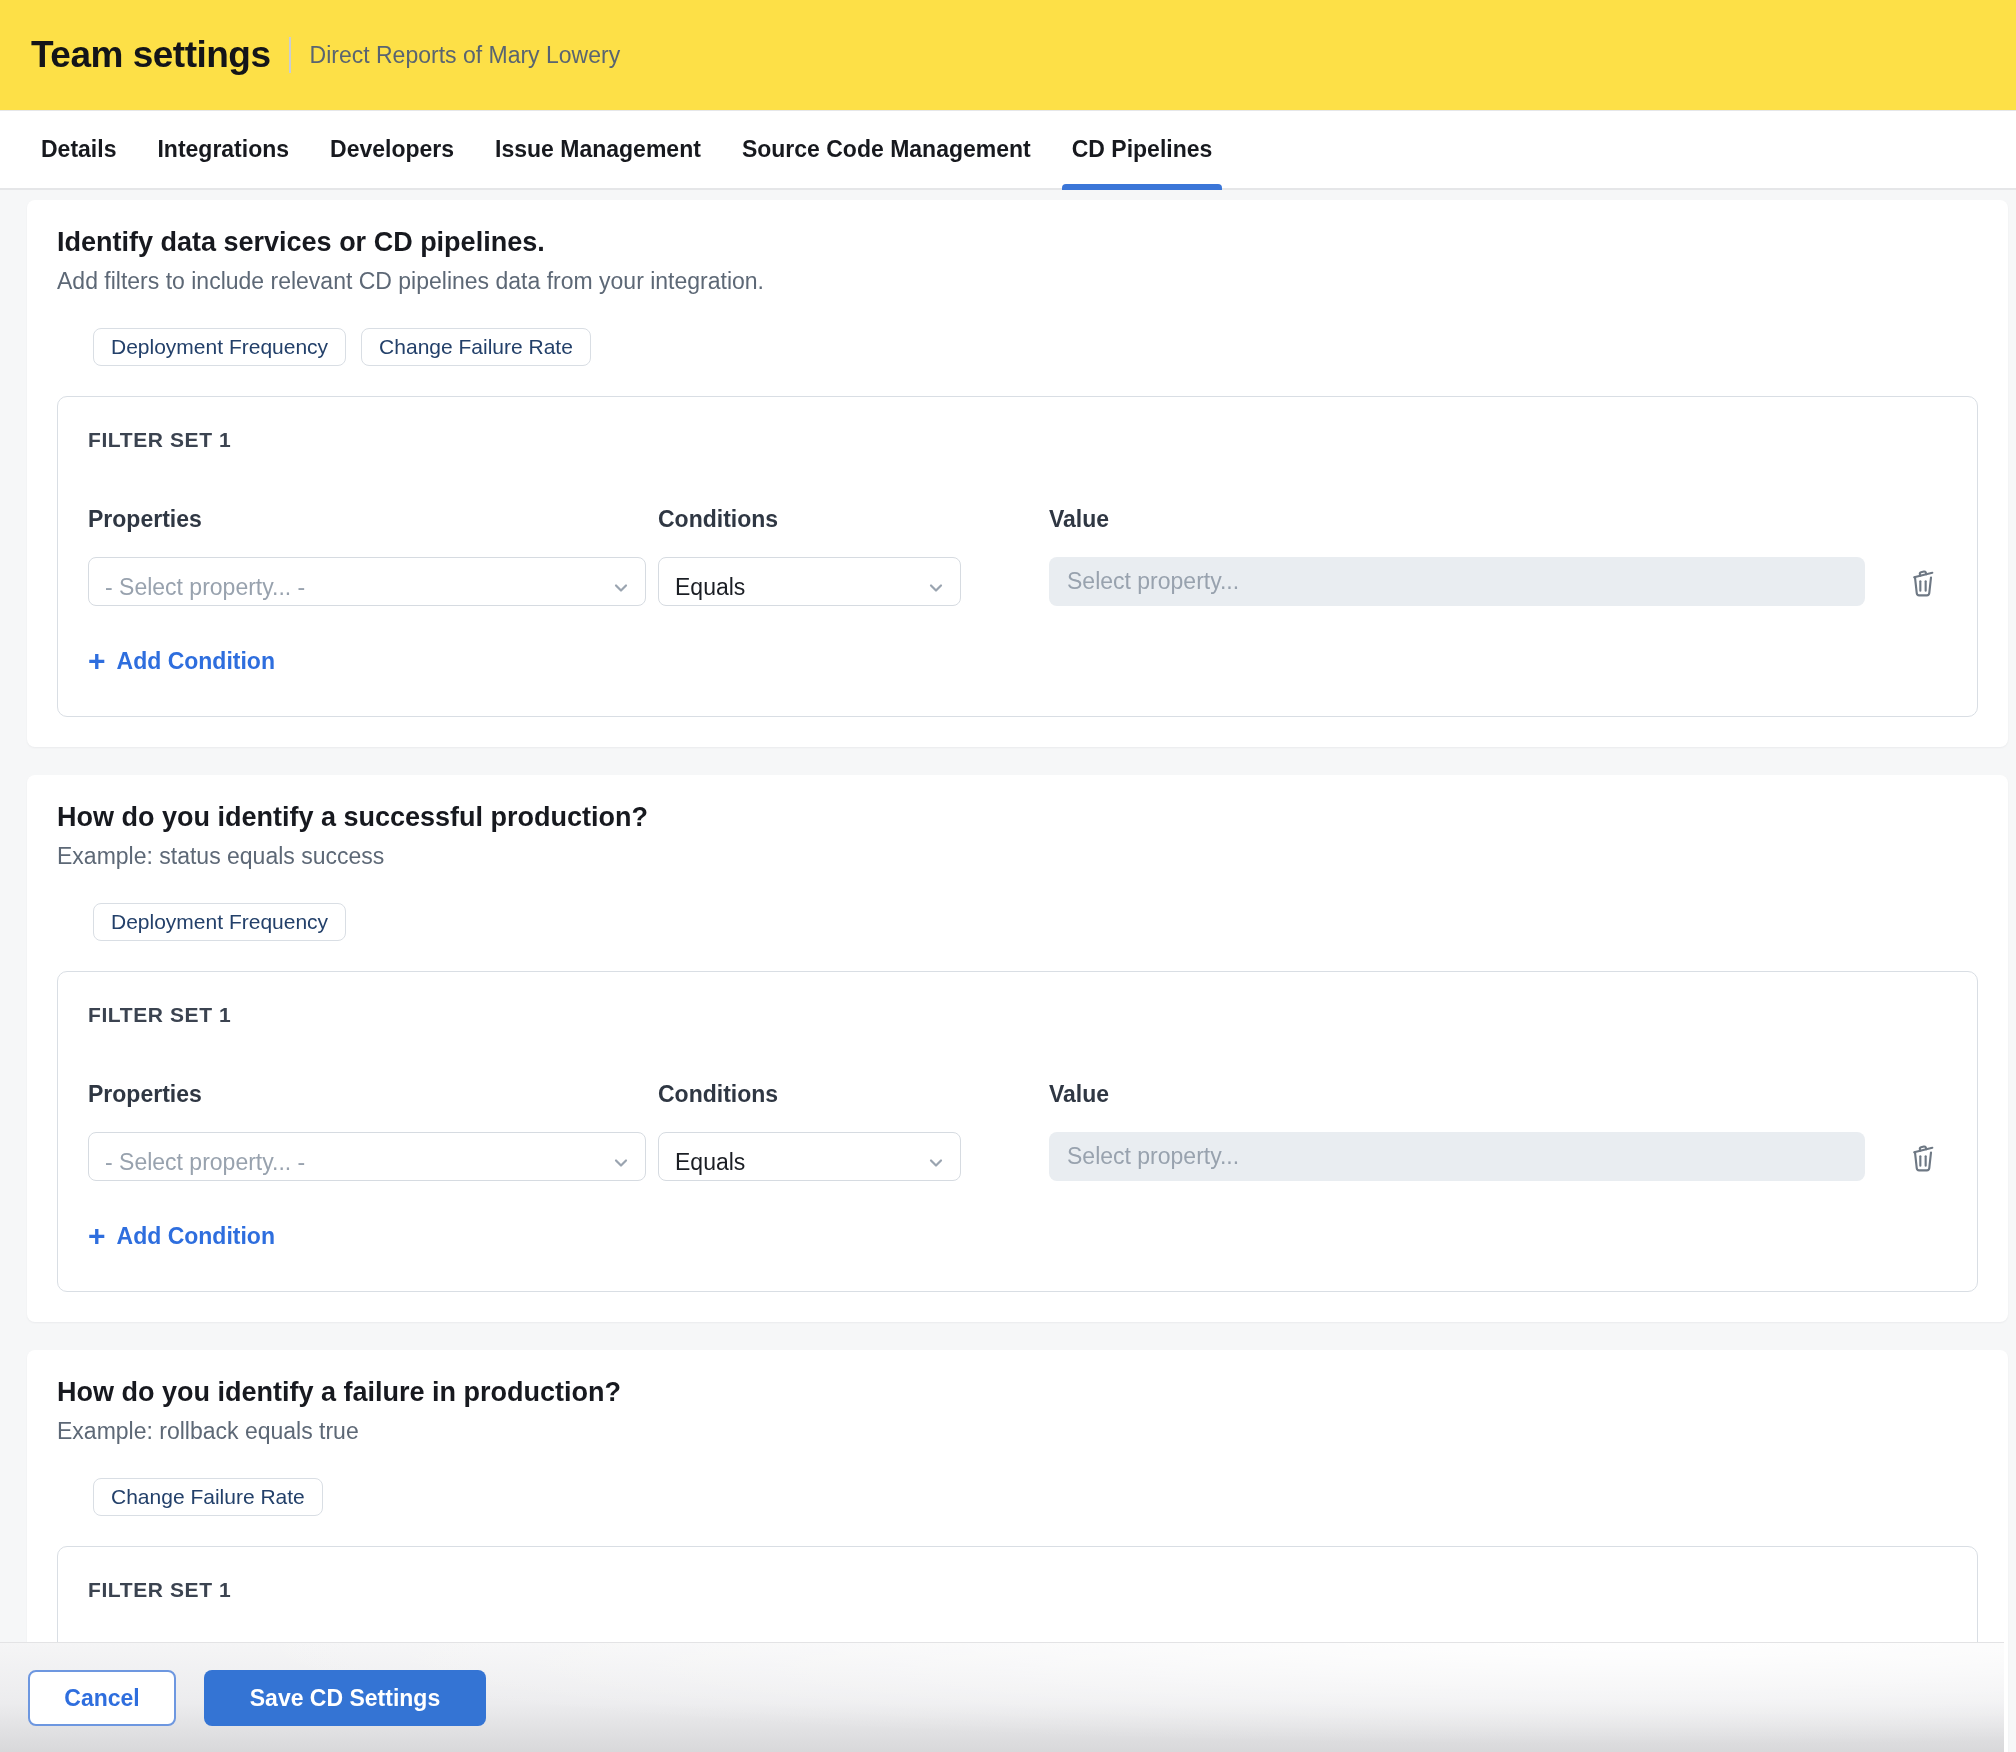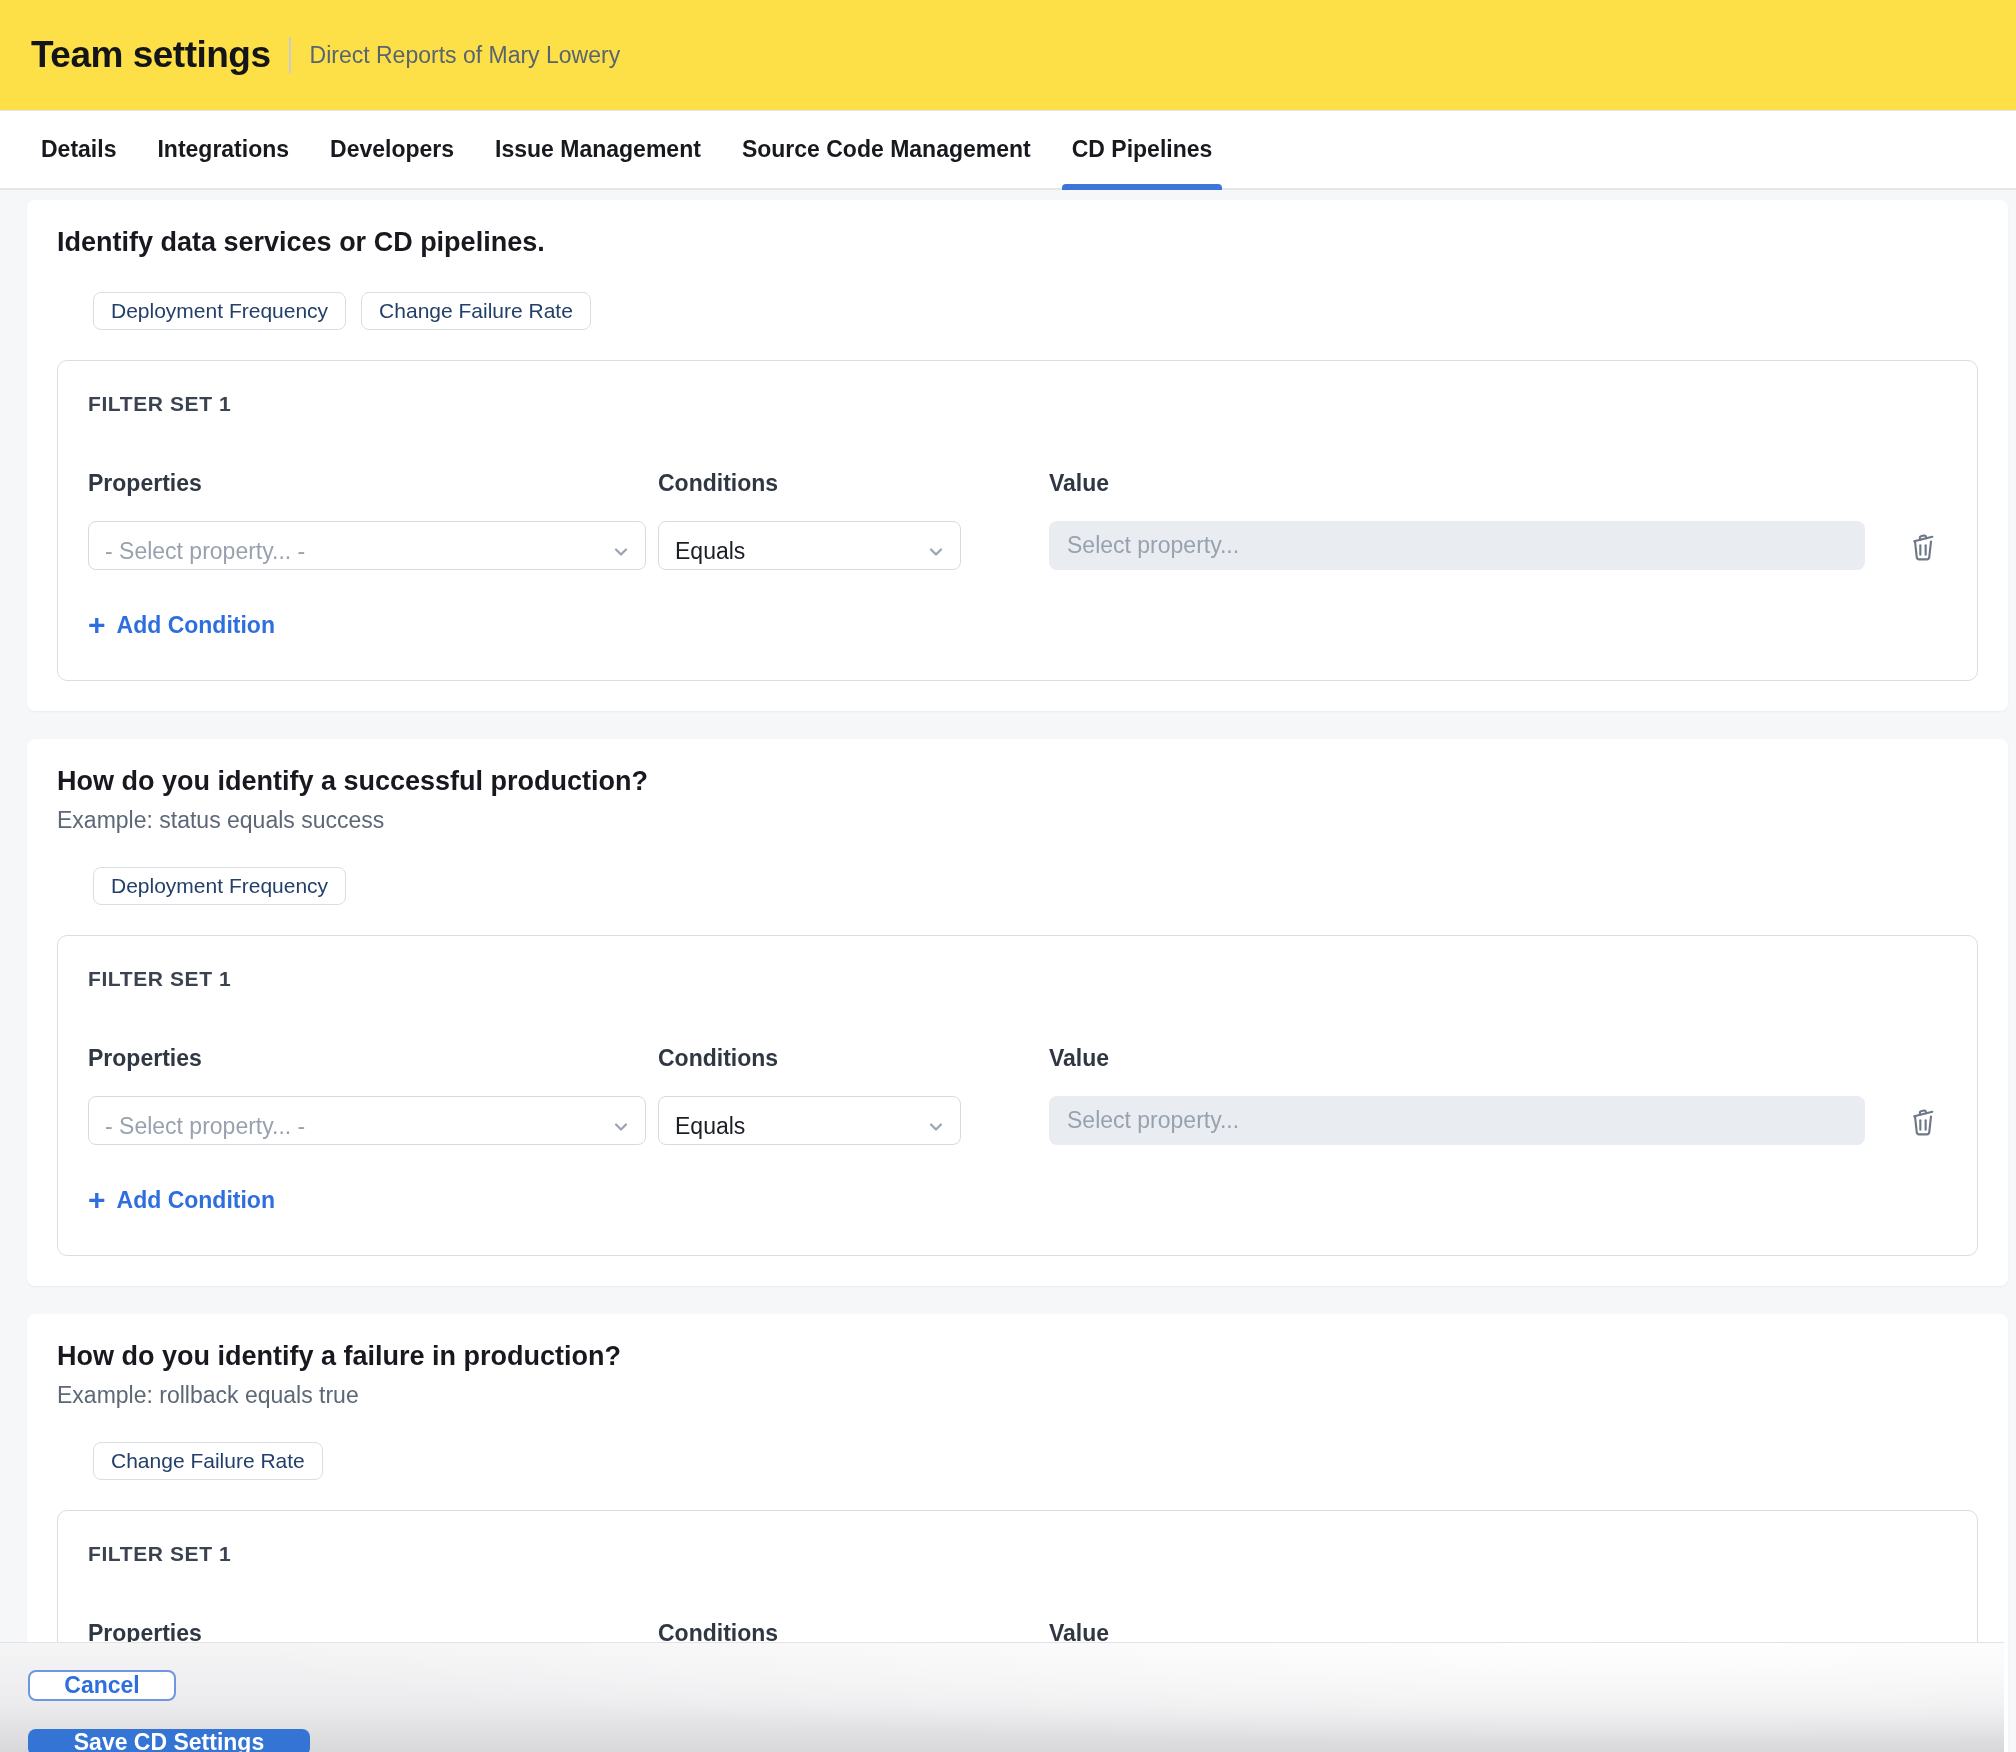--- a/index.html
+++ b/index.html
@@ -89,21 +89,21 @@
     color:var(--accent-blue);font-size:23px;font-weight:700;font-family:inherit;cursor:pointer;line-height:30px;
   }
   .add-cond .plus{font-size:30px;font-weight:600;line-height:26px;}
   
   footer{
     position:absolute;left:0;right:12px;bottom:0;height:110px;z-index:10;
     border-top:1px solid #e3e3e5;
     background:
       radial-gradient(130% 170% at 82% 0%, rgba(255,255,255,.95) 0%, rgba(255,255,255,0) 55%),
       linear-gradient(180deg,#f5f5f6 0%,#ececee 55%,#d8d8da 100%);
-    display:flex;gap:28px;padding:27px 0 0 28px;align-items:flex-start;flex-direction:column;
+    display:flex;gap:28px;padding:27px 0 0 28px;align-items:flex-start;
   }
   .btn{height:56px;border-radius:8px;font-size:23px;font-weight:700;font-family:inherit;cursor:pointer;}
   .btn-cancel{width:148px;background:#fff;border:2px solid #6d97e0;color:var(--accent-blue);}
   .btn-save{width:282px;background:var(--save-button-bg);border:none;color:#fff;}
 </style>
 </head>
 <body>
 
 <header class="header">
   <h1 class="page-title">Team settings</h1>
@@ -139,20 +139,21 @@
 
   <button class="tab active">
     <span class="tab-label">CD Pipelines</span>
     <span class="tab-underline"></span>
   </button>
 </nav>
 
 <main id="sections">
   <section class="card">
     <h2 class="sec-heading">Identify data services or CD pipelines.</h2>
+    <p class="sec-desc">Add filters to include relevant CD pipelines data from your integration.</p>
     <div class="chips">
         <span class="chip">Deployment Frequency</span>
         <span class="chip">Change Failure Rate</span>
       </div>
     <div class="filter-box">
       <div class="fs-title">FILTER SET 1</div>
       <div class="fs-labels">
         <div class="col-prop">Properties</div>
         <div class="col-cond">Conditions</div>
         <div class="col-val">Value</div>

